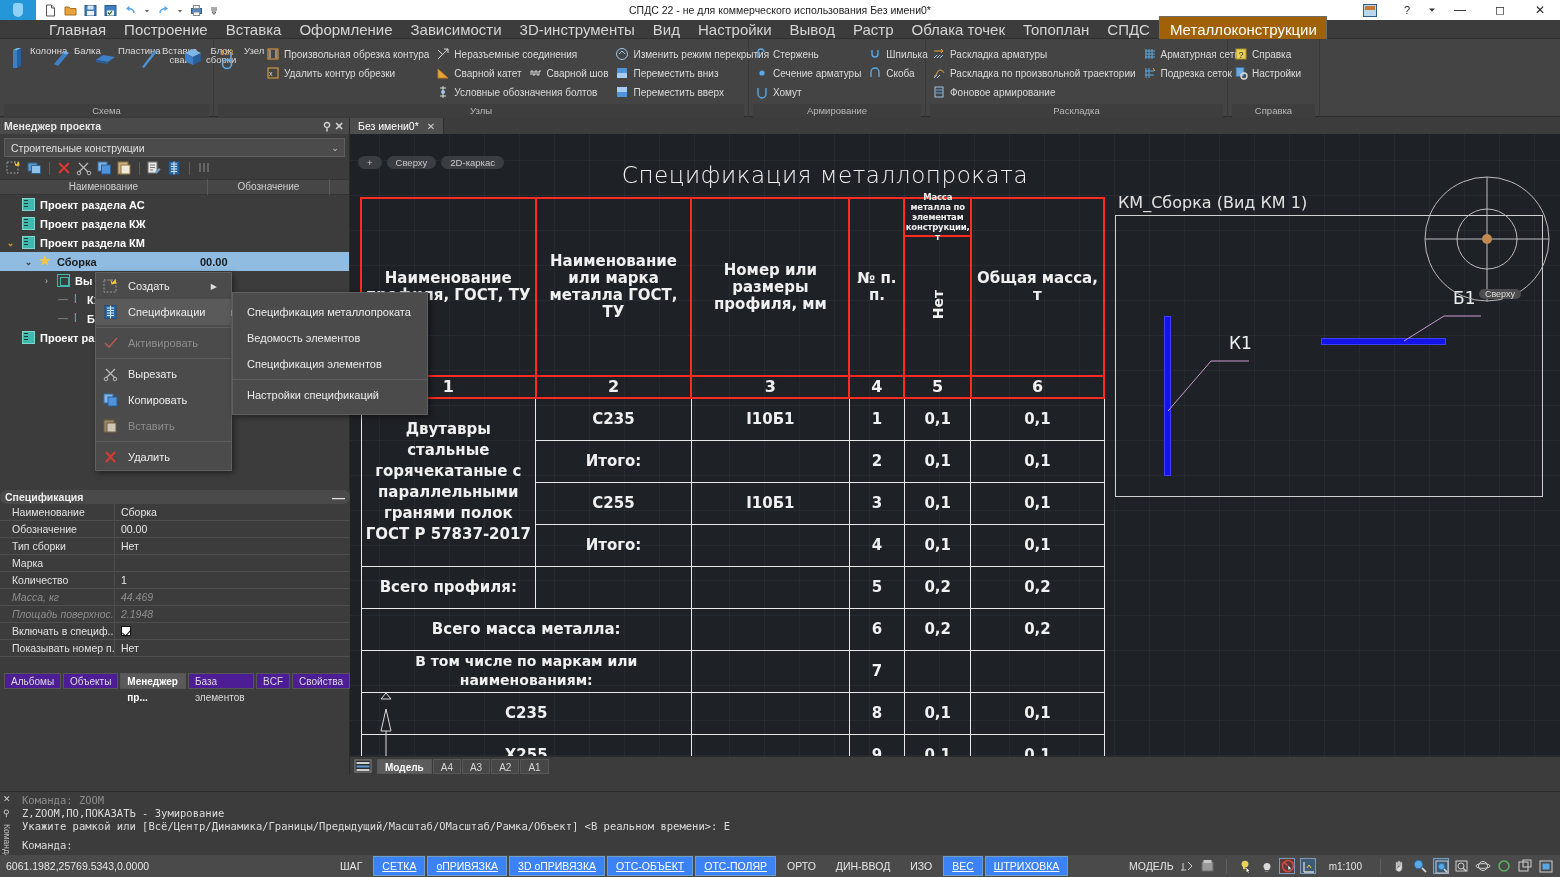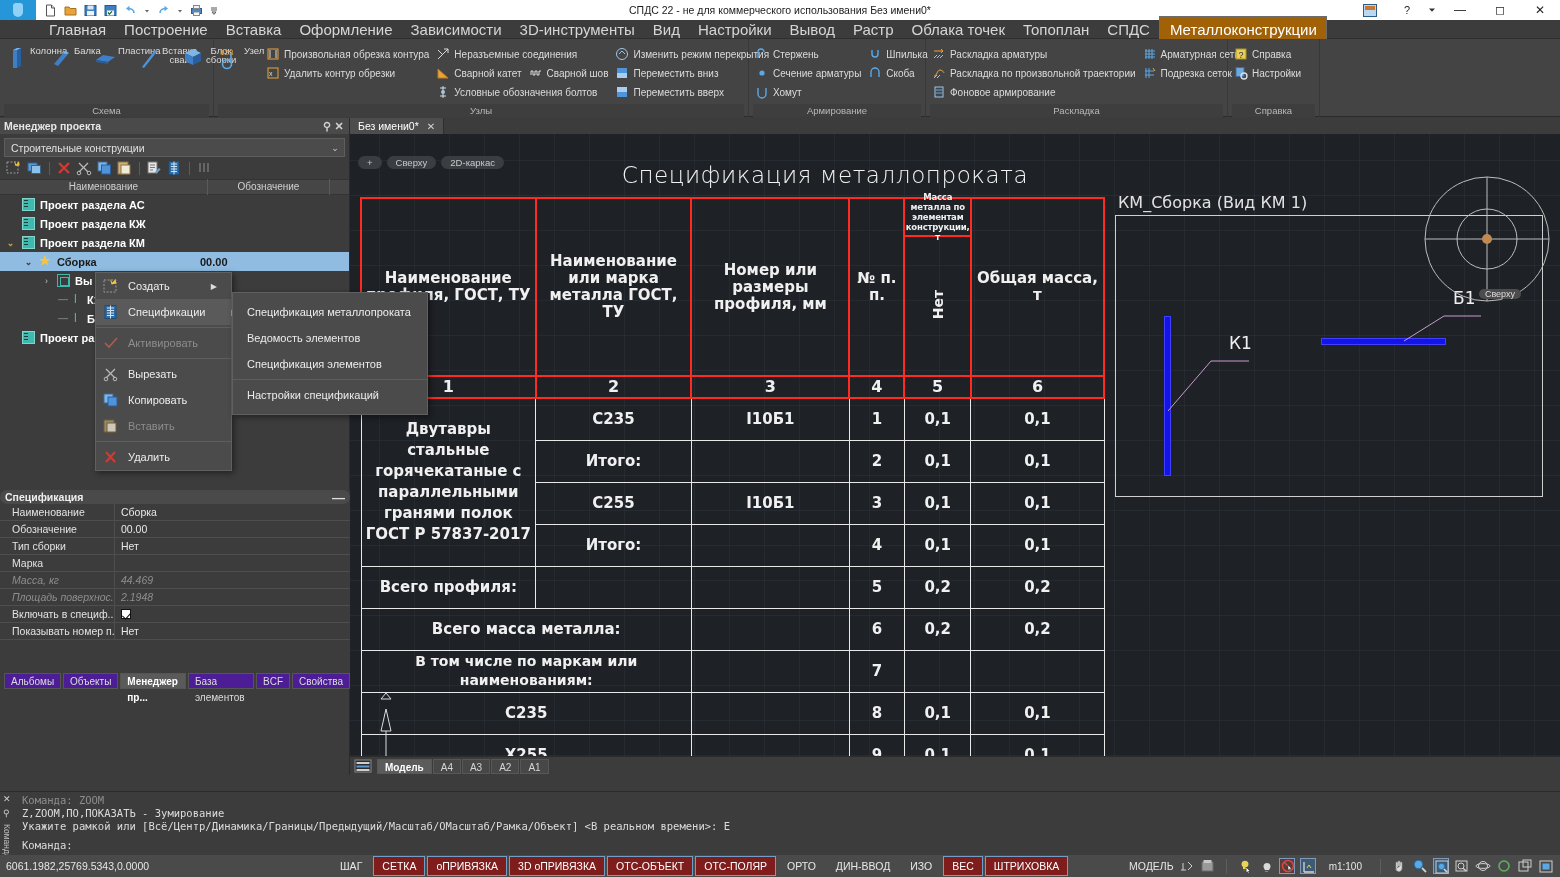--- a/index.html
+++ b/index.html
@@ -303,21 +303,21 @@
 
   
   .status{
     position:absolute; left:0; bottom:0; width:1560px; height:22px; background:#4a4a4a;
     display:flex; align-items:center; font-size:10.5px; color:#e6e6e6;
   }
   .status .coords{ width:330px; padding-left:6px; }
   .status .sbtn{
     padding:2px 8px; margin:0 1px; line-height:14px; border:1px solid transparent; color:#e8e8e8;
   }
-  .status .sbtn.on{ background:#7f1d1d; border-color:#6f9ec7; color:#ffffff; }
+  .status .sbtn.on{ background:#3b82f6; border-color:#6f9ec7; color:#ffffff;text-decoration:underline; }
   .status .right{ margin-left:auto; display:flex; align-items:center; gap:5px; padding-right:6px; }
   .status .ricon{ width:16px; height:16px; }
   .status .scale{ padding:0 8px; font-size:10px; }
   .sep-v{ width:1px; height:15px; background:#5e5e5e; margin:0 5px; }
 </style>
 </head>
 <body>
 
 <div class="app">
 
@@ -850,20 +850,24 @@
         <div class="pk">Обозначение</div>
         <div class="pv">00.00</div>
       </div>
       <div class="prow">
         <div class="pk">Тип сборки</div>
         <div class="pv">Нет</div>
       </div>
       <div class="prow">
         <div class="pk">Марка</div>
         <div class="pv"></div>
+      </div>
+      <div class="prow">
+        <div class="pk">Количество</div>
+        <div class="pv">1</div>
       </div>
       <div class="prow dis">
         <div class="pk">Масса, кг</div>
         <div class="pv">44.469</div>
       </div>
       <div class="prow dis">
         <div class="pk">Площадь поверхнос...</div>
         <div class="pv">2.1948</div>
       </div>
       <div class="prow">

